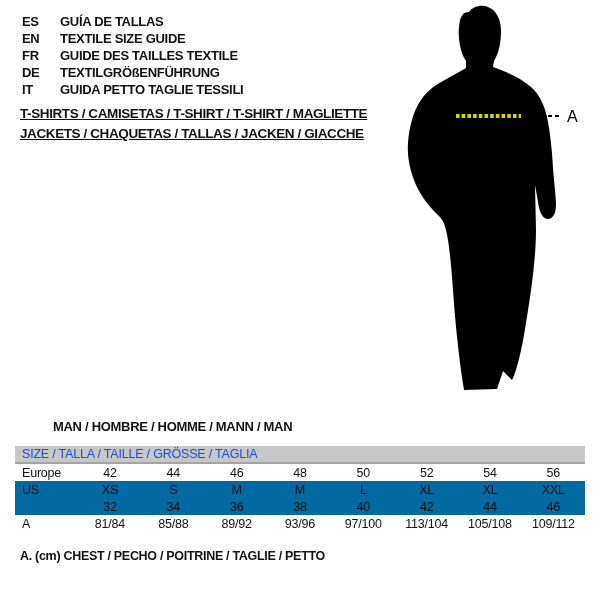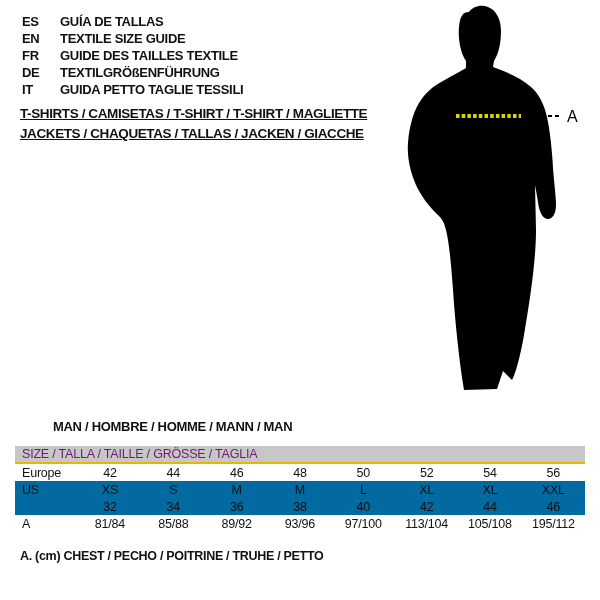--- a/index.html
+++ b/index.html
@@ -24,23 +24,23 @@
   #figure-wrap{left:400px;top:0px;width:200px;height:400px;}
 
   
   #section-title{left:20px;top:419px;font-weight:bold;font-size:13px;letter-spacing:-0.3px;padding-left:33px;}
 
   
   #size-table{left:15px;top:446px;width:570px;border-collapse:collapse;table-layout:fixed;font-size:12.5px;letter-spacing:-0.2px;}
   #size-table th,#size-table td{padding:0;font-weight:normal;height:17px;vertical-align:middle;}
   #size-table .lbl{width:12%;text-align:left;padding-left:7px;}
   #size-table .val{width:11%;text-align:center;}
-  #size-table thead th{background:#c7c7c7;text-align:left;padding-left:7px;height:16px;font-size:12.5px;color:#701a75;}
+  #size-table thead th{background:#c7c7c7;text-align:left;padding-left:7px;height:16px;font-size:12.5px;color:#1d4ed8;}
   tr.shaded td{background:#0369a1;}
-  tr.row-europe td{border-top:2px solid #eab308;}
+  tr.row-europe td{border-top:2px solid #a3a3a3;}
 
   
   #footnote{left:20px;top:549px;font-weight:bold;font-size:12.5px;letter-spacing:-0.3px;}
 </style>
 </head>
 <body>
 
 <div id="lang-list" class="abs">
   <div class="lang-row">
     <span class="lang-code">ES</span>
@@ -152,18 +152,18 @@
     </tr>
     <tr>
       <td class="lbl">A</td>
       <td class="val">81/84</td>
       <td class="val">85/88</td>
       <td class="val">89/92</td>
       <td class="val">93/96</td>
       <td class="val">97/100</td>
       <td class="val">113/104</td>
       <td class="val">105/108</td>
-      <td class="val">195/112</td>
+      <td class="val">109/112</td>
     </tr>
   </tbody>
 </table>
 
-<div id="footnote" class="abs">A. (cm) CHEST / PECHO / POITRINE / TRUHE / PETTO</div>
+<div id="footnote" class="abs">A. (cm) CHEST / PECHO / POITRINE / TAGLIE / PETTO</div>
 
 </body></html>

